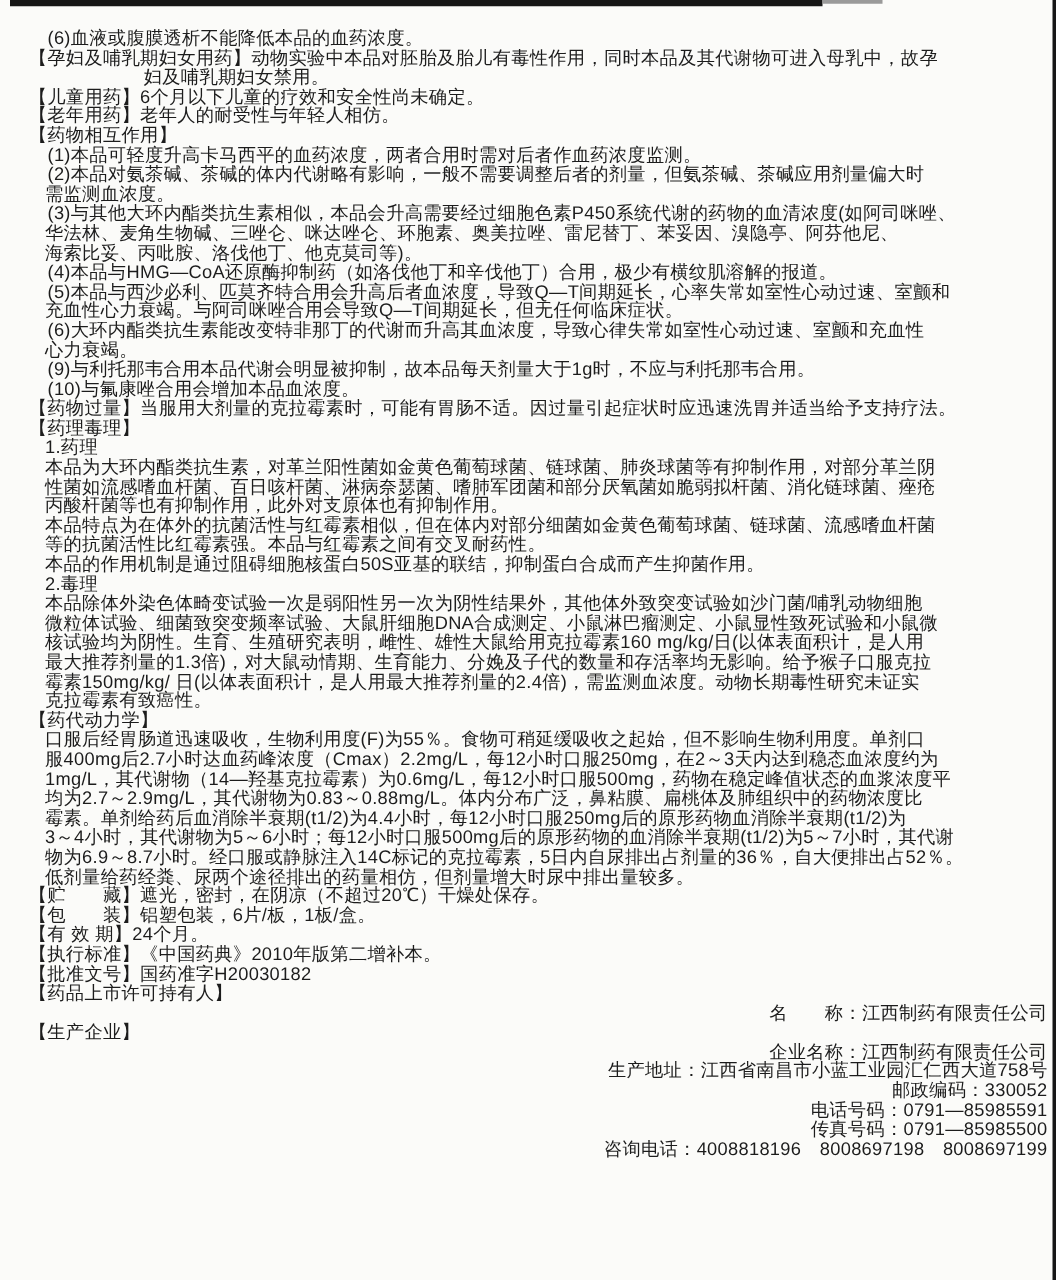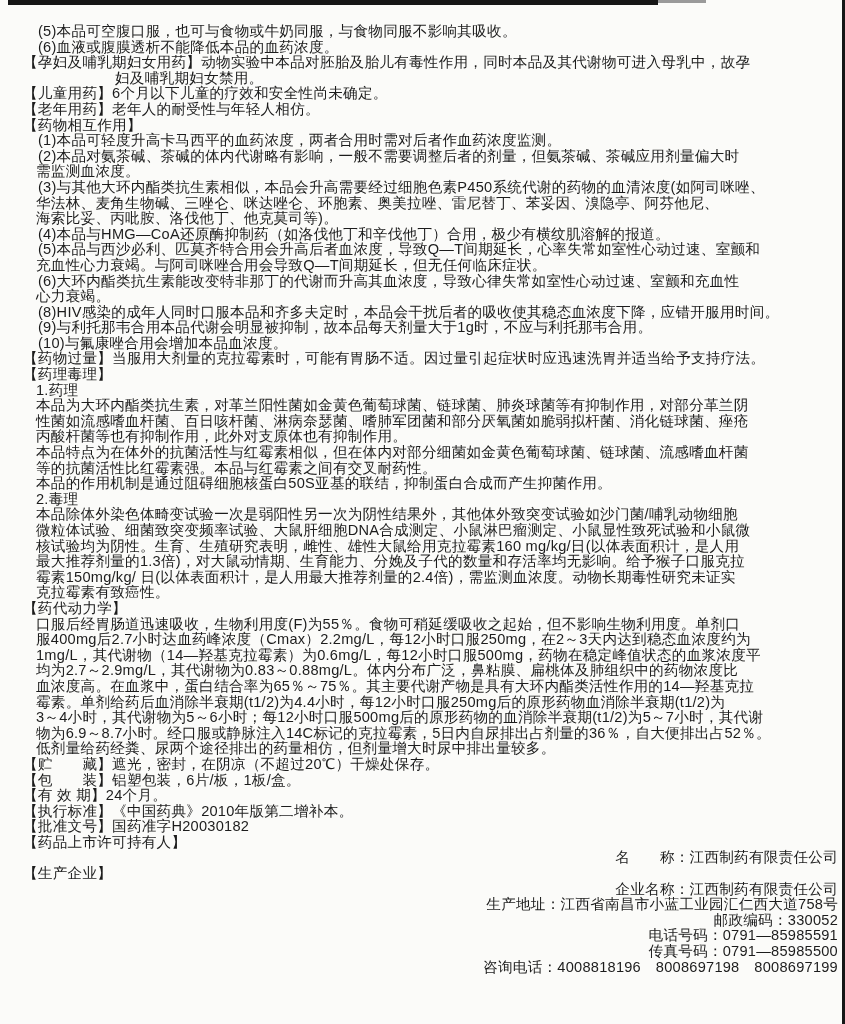--- a/index.html
+++ b/index.html
@@ -50,39 +50,37 @@
   .ind-4 { padding-left: 115px; }
 </style>
 </head>
 <body>
 
 <div class="page" style="background: rgb(251, 251, 249); color: rgb(28, 28, 28);">
   <div class="artifact-top" style="background: rgb(22, 22, 22);"></div>
   <div class="artifact-top-fade"></div>
   <div class="artifact-right" style="background: rgb(22, 22, 22);"></div>
   <div class="content" id="doc-lines">
-      <div class="line ind-2">(5)本品可空腹口服，也可与食物或牛奶同服，与食物同服不影响其吸收。</div>
       <div class="line ind-2">(6)血液或腹膜透析不能降低本品的血药浓度。</div>
       <div class="line ind-0">【孕妇及哺乳期妇女用药】动物实验中本品对胚胎及胎儿有毒性作用，同时本品及其代谢物可进入母乳中，故孕</div>
       <div class="line ind-4">妇及哺乳期妇女禁用。</div>
       <div class="line ind-0">【儿童用药】6个月以下儿童的疗效和安全性尚未确定。</div>
       <div class="line ind-0">【老年用药】老年人的耐受性与年轻人相仿。</div>
       <div class="line ind-0">【药物相互作用】</div>
       <div class="line ind-2">(1)本品可轻度升高卡马西平的血药浓度，两者合用时需对后者作血药浓度监测。</div>
       <div class="line ind-2">(2)本品对氨茶碱、茶碱的体内代谢略有影响，一般不需要调整后者的剂量，但氨茶碱、茶碱应用剂量偏大时</div>
       <div class="line ind-3">需监测血浓度。</div>
       <div class="line ind-2">(3)与其他大环内酯类抗生素相似，本品会升高需要经过细胞色素P450系统代谢的药物的血清浓度(如阿司咪唑、</div>
       <div class="line ind-3">华法林、麦角生物碱、三唑仑、咪达唑仑、环胞素、奥美拉唑、雷尼替丁、苯妥因、溴隐亭、阿芬他尼、</div>
       <div class="line ind-3">海索比妥、丙吡胺、洛伐他丁、他克莫司等)。</div>
       <div class="line ind-2">(4)本品与HMG—CoA还原酶抑制药（如洛伐他丁和辛伐他丁）合用，极少有横纹肌溶解的报道。</div>
       <div class="line ind-2">(5)本品与西沙必利、匹莫齐特合用会升高后者血浓度，导致Q—T间期延长，心率失常如室性心动过速、室颤和</div>
       <div class="line ind-3">充血性心力衰竭。与阿司咪唑合用会导致Q—T间期延长，但无任何临床症状。</div>
       <div class="line ind-2">(6)大环内酯类抗生素能改变特非那丁的代谢而升高其血浓度，导致心律失常如室性心动过速、室颤和充血性</div>
       <div class="line ind-3">心力衰竭。</div>
-      <div class="line ind-2">(8)HIV感染的成年人同时口服本品和齐多夫定时，本品会干扰后者的吸收使其稳态血浓度下降，应错开服用时间。</div>
       <div class="line ind-2">(9)与利托那韦合用本品代谢会明显被抑制，故本品每天剂量大于1g时，不应与利托那韦合用。</div>
       <div class="line ind-2">(10)与氟康唑合用会增加本品血浓度。</div>
       <div class="line ind-0">【药物过量】当服用大剂量的克拉霉素时，可能有胃肠不适。因过量引起症状时应迅速洗胃并适当给予支持疗法。</div>
       <div class="line ind-0">【药理毒理】</div>
       <div class="line ind-3">1.药理</div>
       <div class="line ind-3">本品为大环内酯类抗生素，对革兰阳性菌如金黄色葡萄球菌、链球菌、肺炎球菌等有抑制作用，对部分革兰阴</div>
       <div class="line ind-3">性菌如流感嗜血杆菌、百日咳杆菌、淋病奈瑟菌、嗜肺军团菌和部分厌氧菌如脆弱拟杆菌、消化链球菌、痤疮</div>
       <div class="line ind-3">丙酸杆菌等也有抑制作用，此外对支原体也有抑制作用。</div>
       <div class="line ind-3">本品特点为在体外的抗菌活性与红霉素相似，但在体内对部分细菌如金黄色葡萄球菌、链球菌、流感嗜血杆菌</div>
       <div class="line ind-3">等的抗菌活性比红霉素强。本品与红霉素之间有交叉耐药性。</div>
@@ -92,21 +90,20 @@
       <div class="line ind-3">微粒体试验、细菌致突变频率试验、大鼠肝细胞DNA合成测定、小鼠淋巴瘤测定、小鼠显性致死试验和小鼠微</div>
       <div class="line ind-3">核试验均为阴性。生育、生殖研究表明，雌性、雄性大鼠给用克拉霉素160 mg/kg/日(以体表面积计，是人用</div>
       <div class="line ind-3">最大推荐剂量的1.3倍)，对大鼠动情期、生育能力、分娩及子代的数量和存活率均无影响。给予猴子口服克拉</div>
       <div class="line ind-3">霉素150mg/kg/ 日(以体表面积计，是人用最大推荐剂量的2.4倍)，需监测血浓度。动物长期毒性研究未证实</div>
       <div class="line ind-3">克拉霉素有致癌性。</div>
       <div class="line ind-0">【药代动力学】</div>
       <div class="line ind-3">口服后经胃肠道迅速吸收，生物利用度(F)为55％。食物可稍延缓吸收之起始，但不影响生物利用度。单剂口</div>
       <div class="line ind-3">服400mg后2.7小时达血药峰浓度（Cmax）2.2mg/L，每12小时口服250mg，在2～3天内达到稳态血浓度约为</div>
       <div class="line ind-3">1mg/L，其代谢物（14—羟基克拉霉素）为0.6mg/L，每12小时口服500mg，药物在稳定峰值状态的血浆浓度平</div>
       <div class="line ind-3">均为2.7～2.9mg/L，其代谢物为0.83～0.88mg/L。体内分布广泛，鼻粘膜、扁桃体及肺组织中的药物浓度比</div>
-      <div class="line ind-3">血浓度高。在血浆中，蛋白结合率为65％～75％。其主要代谢产物是具有大环内酯类活性作用的14—羟基克拉</div>
       <div class="line ind-3">霉素。单剂给药后血消除半衰期(t1/2)为4.4小时，每12小时口服250mg后的原形药物血消除半衰期(t1/2)为</div>
       <div class="line ind-3">3～4小时，其代谢物为5～6小时；每12小时口服500mg后的原形药物的血消除半衰期(t1/2)为5～7小时，其代谢</div>
       <div class="line ind-3">物为6.9～8.7小时。经口服或静脉注入14C标记的克拉霉素，5日内自尿排出占剂量的36％，自大便排出占52％。</div>
       <div class="line ind-3">低剂量给药经粪、尿两个途径排出的药量相仿，但剂量增大时尿中排出量较多。</div>
       <div class="line ind-0">【贮　　藏】遮光，密封，在阴凉（不超过20℃）干燥处保存。</div>
       <div class="line ind-0">【包　　装】铝塑包装，6片/板，1板/盒。</div>
       <div class="line ind-0">【有 效 期】24个月。</div>
       <div class="line ind-0">【执行标准】《中国药典》2010年版第二增补本。</div>
       <div class="line ind-0">【批准文号】国药准字H20030182</div>
       <div class="line ind-0">【药品上市许可持有人】</div>

